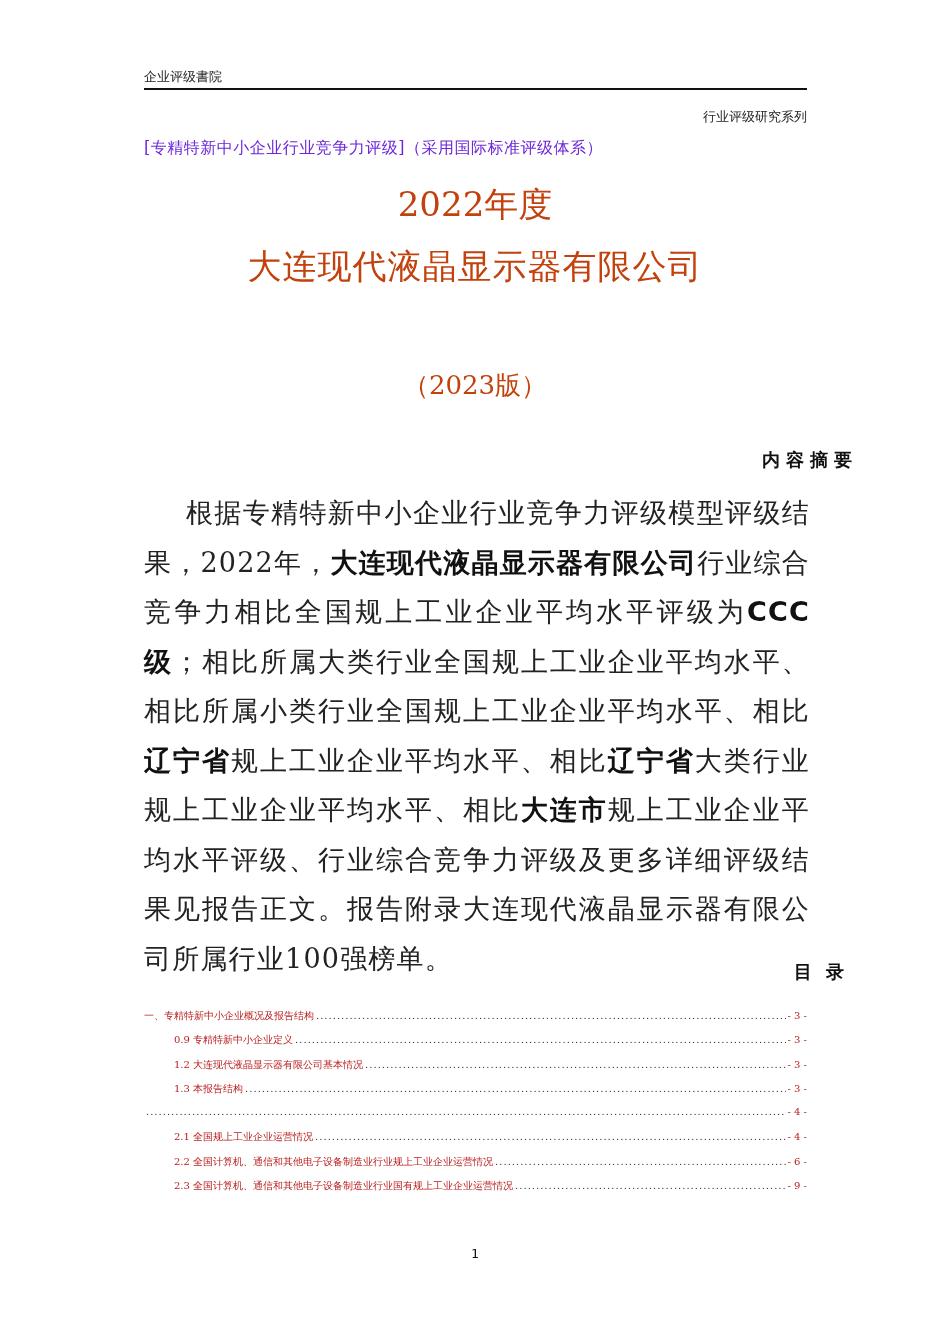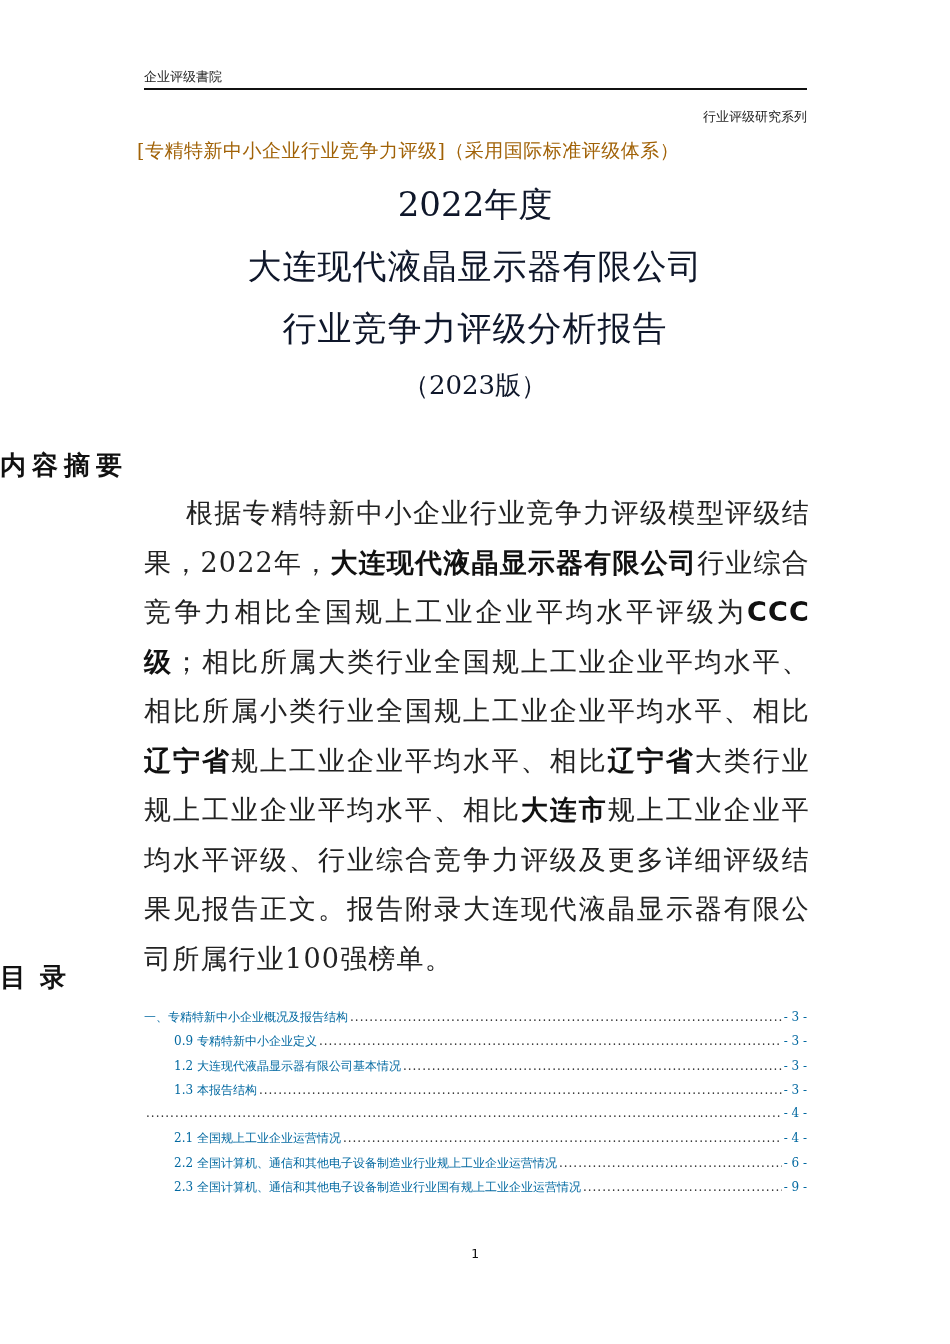--- a/index.html
+++ b/index.html
@@ -6,41 +6,41 @@
     body { width: 950px; height: 1344px; position: relative; overflow: hidden;
            font-family: "DejaVu Serif", "Liberation Serif", serif; color: #111; }
     .page { position: absolute; left: 0; top: 0; width: 950px; height: 1344px; background: #fff; }
 
     .header { position: absolute; left: 144px; top: 68px; width: 663px; height: 20px;
               font-family: "DejaVu Sans", "Liberation Sans", sans-serif; font-size: 13px; color: #222; }
     .header .left { position: absolute; left: 0; top: 0; }
     .header .right { position: absolute; right: 0; top: 0; margin-top: 40px; }
     .header-rule { position: absolute; left: 144px; top: 88px; width: 663px; height: 2px; background: #111; }
 
-    .tagline { position: absolute; left: 137px; top: 138px; font-size: 19px; color: #a16207; letter-spacing: 0.5px; }
+    .tagline { position: absolute; left: 144px; top: 138px; font-size: 16px; color: #6d28d9; letter-spacing: 0.5px; }
 
-    .title { position: absolute; left: 0; width: 950px; text-align: center; color: #0f172a;
+    .title { position: absolute; left: 0; width: 950px; text-align: center; color: #c2410c;
              font-family: "DejaVu Serif", "Liberation Serif", serif; }
     .t1 { top: 182px; font-size: 34px; }
     .t2 { top: 244px; font-size: 34px; letter-spacing: 1px; }
     .t3 { top: 306px; font-size: 34px; letter-spacing: 1px; }
     .t4 { top: 368px; font-size: 26px; }
 
-    .section-heading { position: absolute; left: 0; width: 858px; text-align: left;
+    .section-heading { position: absolute; left: 0; width: 858px; text-align: right;
                        font-family: "DejaVu Sans", "Liberation Sans", sans-serif; font-weight: bold;
-                       font-size: 26px; color: #111; letter-spacing: 6px; }
+                       font-size: 18px; color: #111; letter-spacing: 6px; }
     .abstract-heading { top: 448px; }
     .toc-heading { top: 960px; letter-spacing: 14px; }
 
     .abstract { position: absolute; left: 144px; top: 488px; width: 666px;
                 font-size: 27px; line-height: 49.5px; color: #222; text-align: justify;
                 text-indent: 42px; letter-spacing: 1.2px; }
     .abstract b { font-weight: bold; color: #111; font-family: "DejaVu Sans", "Liberation Sans", sans-serif; }
 
-    .toc { position: absolute; left: 144px; top: 1009px; width: 663px; font-size: 12px; color: #0369a1; }
+    .toc { position: absolute; left: 144px; top: 1009px; width: 663px; font-size: 10px; color: #b91c1c; }
     .toc-row { display: flex; align-items: baseline; height: 24.3px; white-space: nowrap; }
     .toc-row.level2 { padding-left: 30px; }
     .toc-label { flex: 0 0 auto; }
     .toc-dots { flex: 1 1 auto; overflow: hidden; margin: 0 2px; color: #333; letter-spacing: 1px; }
     .toc-dots::before { content: "......................................................................................................................................................................................................"; }
     .toc-page { flex: 0 0 auto; }
 
     .page-number { position: absolute; left: 0; width: 950px; top: 1246px; text-align: center;
                    font-family: "DejaVu Sans Mono", "Liberation Mono", monospace; font-size: 13px; color: #111; }
   </style>
@@ -52,21 +52,20 @@
   <div class="header">
     <span class="left">企业评级書院</span>
     <span class="right">行业评级研究系列</span>
   </div>
   <div class="header-rule"></div>
 
   <div class="tagline">[专精特新中小企业行业竞争力评级]（采用国际标准评级体系）</div>
 
   <div class="title t1">2022年度</div>
   <div class="title t2">大连现代液晶显示器有限公司</div>
-  <div class="title t3">行业竞争力评级分析报告</div>
   <div class="title t4">（2023版）</div>
 
   <div class="section-heading abstract-heading">内容摘要</div>
 
   <div class="abstract">
     <span>根据专精特新中小企业行业竞争力评级模型评级结果，2022年，</span><b>大连现代液晶显示器有限公司</b><span>行业综合竞争力相比全国规上工业企业平均水平评级为</span><b>CCC级</b><span>；相比所属大类行业全国规上工业企业平均水平、相比所属小类行业全国规上工业企业平均水平、相比</span><b>辽宁省</b><span>规上工业企业平均水平、相比</span><b>辽宁省</b><span>大类行业规上工业企业平均水平、相比</span><b>大连市</b><span>规上工业企业平均水平评级、行业综合竞争力评级及更多详细评级结果见报告正文。报告附录大连现代液晶显示器有限公司所属行业100强榜单。</span>
   </div>
 
   <div class="section-heading toc-heading">目录</div>
 

